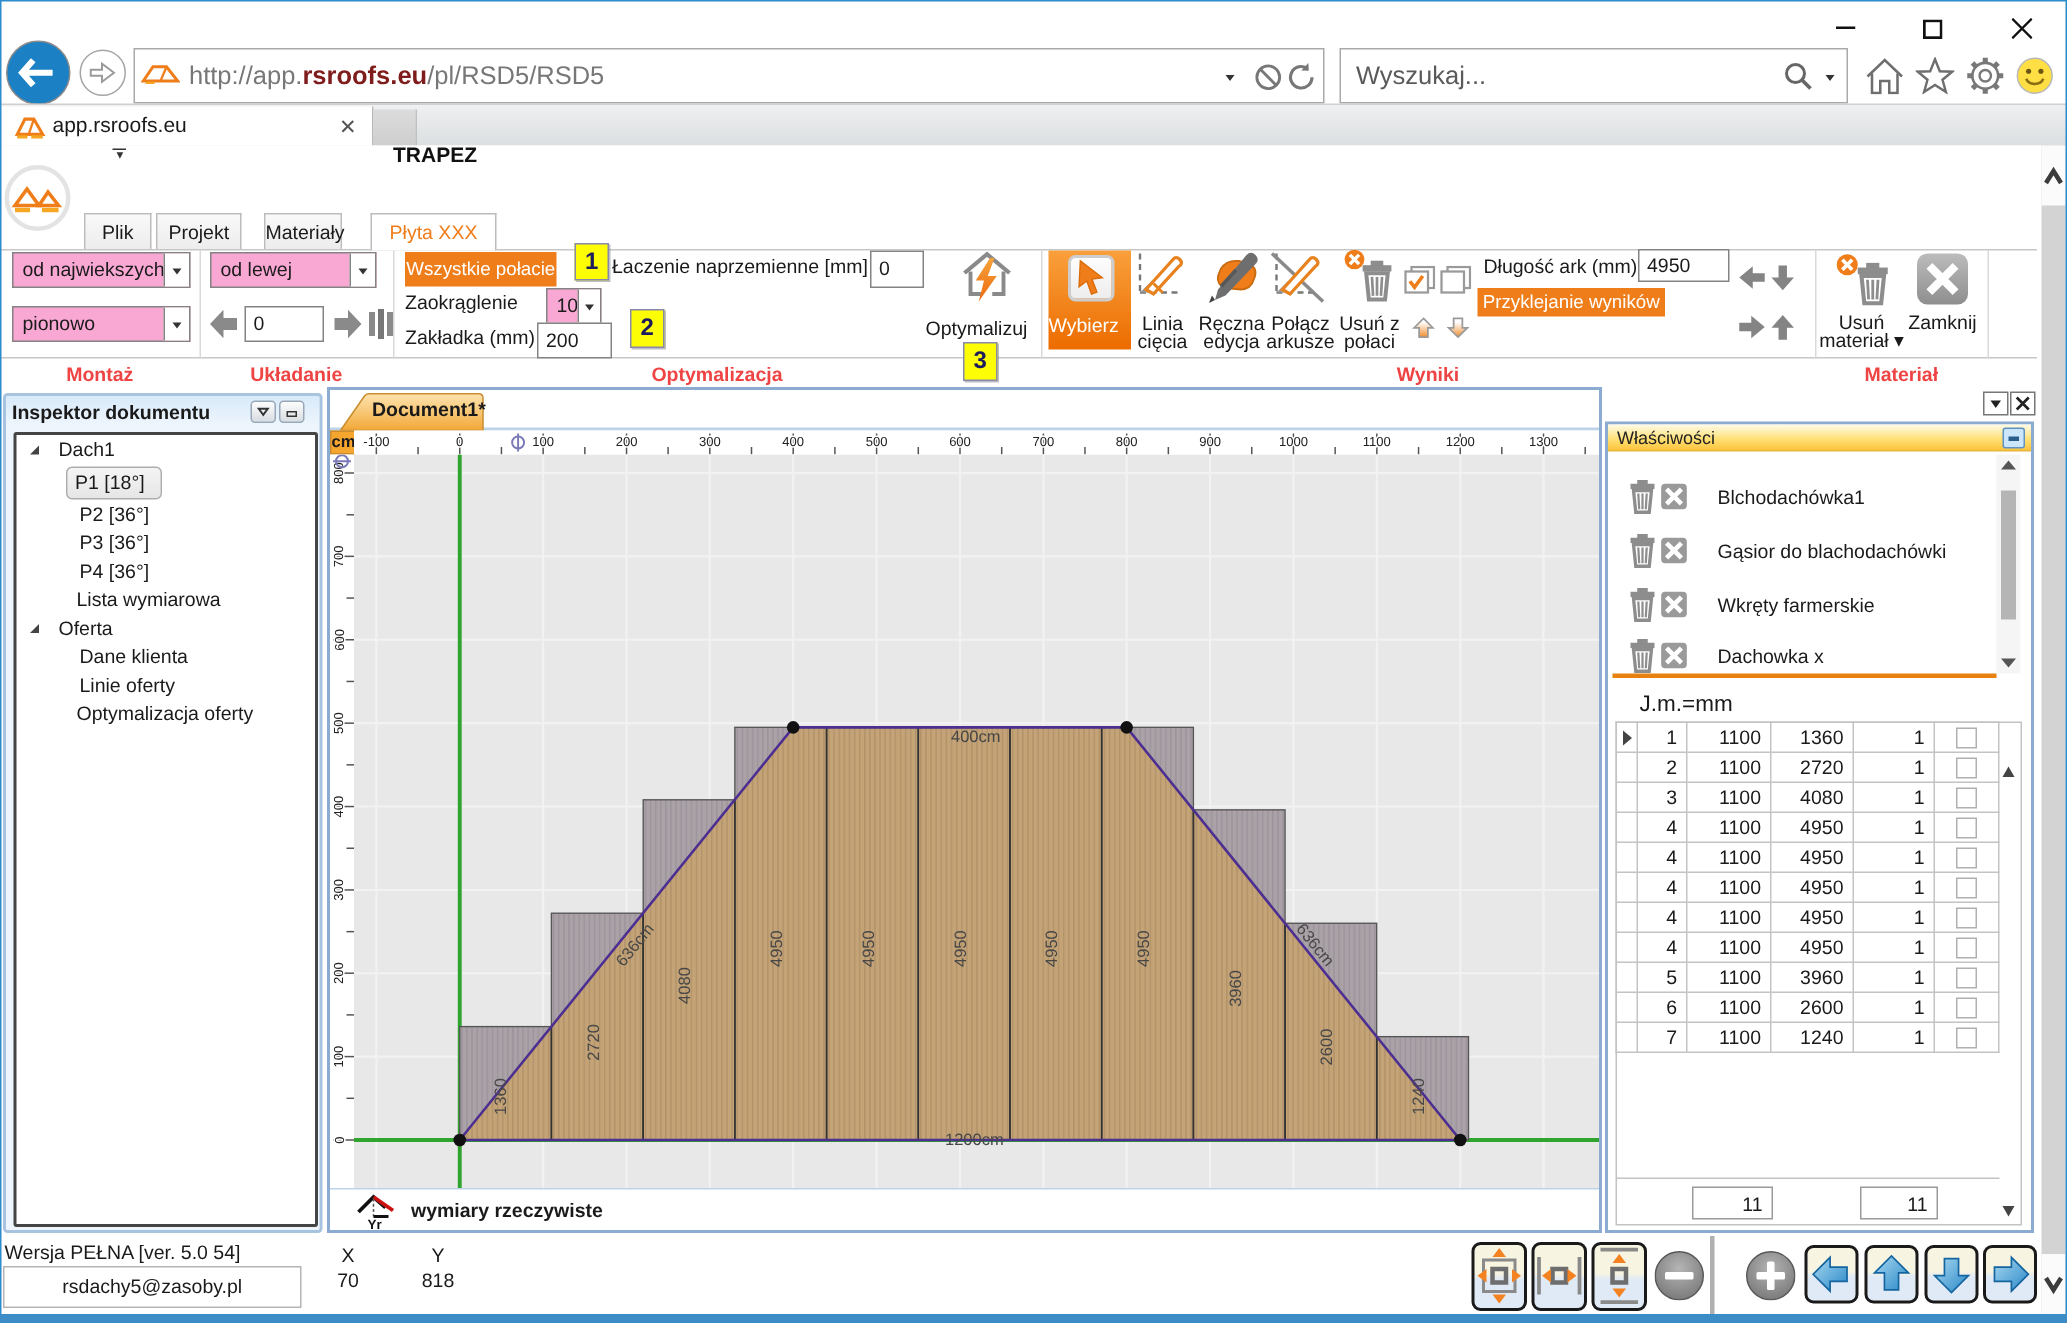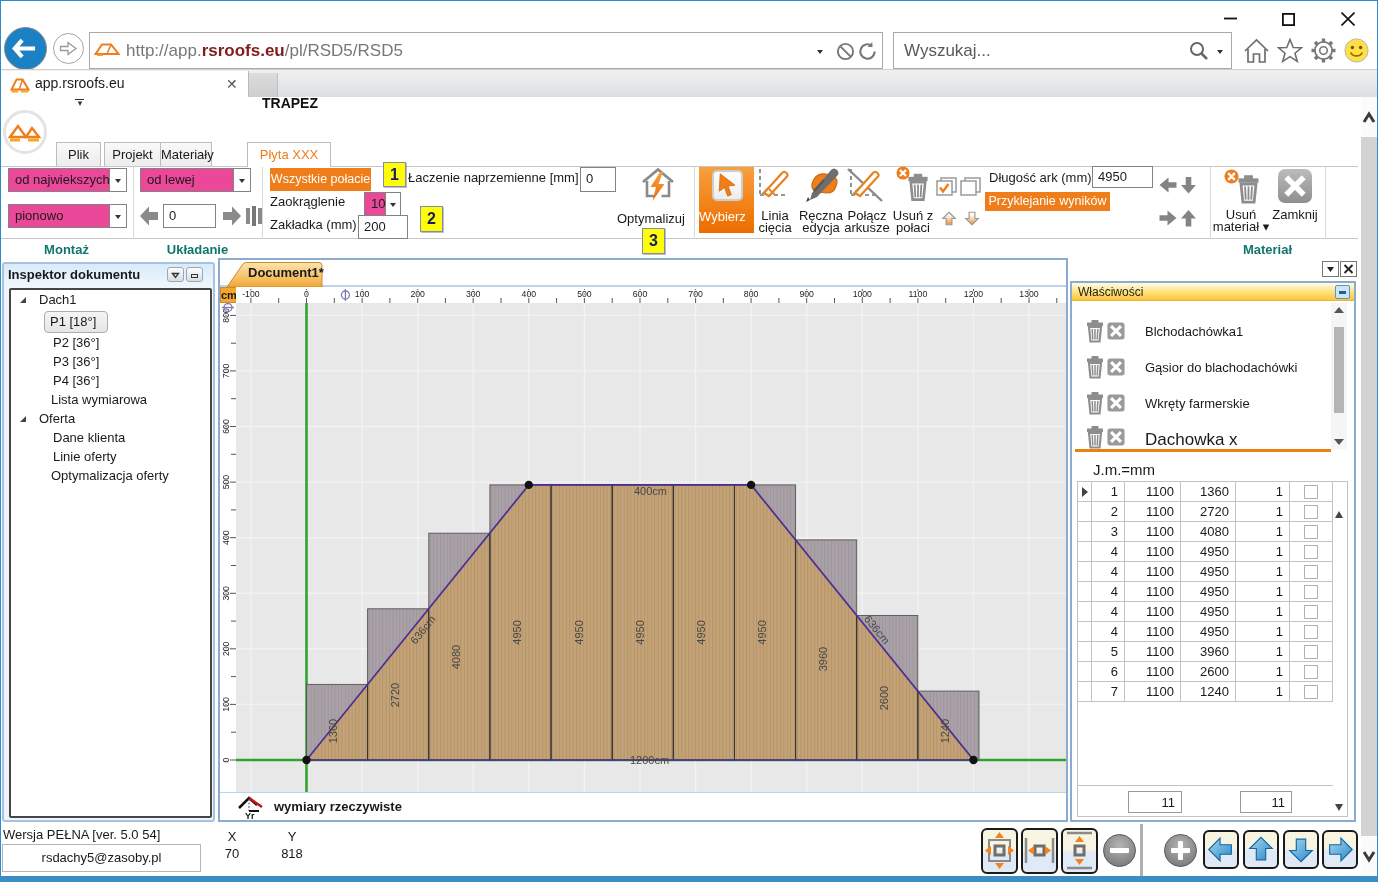--- a/index.html
+++ b/index.html
@@ -18,22 +18,22 @@
 #searchbox{position:absolute;left:893px;top:32px;width:339px;height:37px;border:1px solid #a9a9a9;background:#fff;font-size:17px;line-height:35px;color:#5a5a5a}
 
 #app{position:absolute;left:1px;top:97px;width:1360px;height:779px;background:#fff;overflow:hidden}
 
 #bscroll{position:absolute;left:1361px;top:97px;width:16px;height:779px;background:#d3d3d3}
 .bsbtn{position:absolute;left:0;width:16px;height:40px;background:#fbfbfb}
 
 .rtab{position:absolute;top:142px;height:25px;background:linear-gradient(#f9f9f9,#ececec);border:1px solid #bcbcbc;border-bottom:none;font-size:13px;text-align:center;line-height:24px;color:#1a1a1a}
 #ribbon{position:absolute;left:0px;top:166px;width:1358px;height:73px;background:#fff;border-top:1px solid #c7c7c7;border-bottom:1px solid #c7c7c7}
 .gsep{position:absolute;top:0;width:1px;height:72px;background:#d9d9d9}
-.glabel{position:absolute;top:75px;font-size:13px;font-weight:bold;color:#0f766e}
-.combo{position:absolute;background:#ec4899;border:1px solid #838383;font-size:13px}
+.glabel{position:absolute;top:75px;font-size:13px;font-weight:bold;color:#ef4444}
+.combo{position:absolute;background:#f9a8d4;border:1px solid #838383;font-size:13px}
 .combo .txt{position:absolute;left:6px;top:0;line-height:22px;white-space:nowrap}
 .combo .arr{position:absolute;right:0;top:0;bottom:0;width:17px;border-left:1px solid #838383;background:#fff}
 .carr:after{content:"";position:absolute;left:50%;top:50%;margin:-1.5px 0 0 -3.5px;border:3.5px solid transparent;border-top:4.5px solid #333}
 .tbox{position:absolute;background:#fff;border:1px solid #838383;font-size:13px;padding-left:5px;line-height:22px}
 .obtn{position:absolute;background:#ef7d1a;color:#fff;font-size:12.5px;text-align:center;white-space:nowrap}
 .badge{position:absolute;width:23px;background:#fdfd05;border:1.5px solid #8989a9;box-shadow:1px 1px 0 rgba(90,90,120,0.4);color:#1b1b5e;font-size:16px;font-weight:bold;text-align:center}
 .ricon-label{position:absolute;font-size:13px;color:#1a1a1a;text-align:center;line-height:12px}
 
 #lpanel{position:absolute;left:2px;top:262px;width:213px;height:560px;border:2px solid #a8c3e0;border-radius:3px;background:linear-gradient(#d9eafa,#eef5fc 20px,#eef5fc)}
 #ltree{position:absolute;left:5px;top:24px;width:203px;height:530px;background:#fff;border:2px solid #454545;border-radius:2px;font-size:13px}
@@ -157,30 +157,32 @@
         <path d="M4 24 L12 13 L20 24 Z"></path>
         <path d="M20 24 L26 15 L33 24 Z"></path>
       </g>
       <path d="M4 27 L14 27" stroke="#f5a623" stroke-width="3"></path>
       <path d="M22 27 L33 27" stroke="#f5a623" stroke-width="3"></path>
     </svg>
 </div>
 
 <div class="rtab" style="left:56px;width:45px">Plik</div>
 <div class="rtab" style="left:104px;width:57px">Projekt</div>
-<div class="rtab" style="left:160px;width:52px">Materiały</div>
+<div class="rtab" style="left:176px;width:52px">Materiały</div>
 <div class="rtab" style="left:247px;width:84px;background:#fff;border-color:#bcbcbc;color:#ef7d1a;z-index:2">Płyta XXX</div>
 <div id="ribbon">
   <div class="gsep" style="left:133px"></div>
   <div class="gsep" style="left:262px"></div>
   <div class="gsep" style="left:694px"></div>
   <div class="gsep" style="left:1210px"></div>
   <div class="gsep" style="left:1325px"></div>
   <div class="glabel" style="left:0;width:133px;text-align:center">Montaż</div>
   <div class="glabel" style="left:133px;width:129px;text-align:center">Układanie</div>
+  <div class="glabel" style="left:262px;width:432px;text-align:center">Optymalizacja</div>
+  <div class="glabel" style="left:694px;width:516px;text-align:center">Wyniki</div>
   <div class="glabel" style="left:1210px;width:115px;text-align:center">Materiał</div>
 </div>
 
 <div class="combo" style="left:8px;top:168px;width:119px;height:24px">
     <span class="txt">od najwiekszych</span>
     <span class="arr carr"></span>
   </div>
 <div class="combo" style="left:8px;top:204px;width:119px;height:24px">
     <span class="txt">pionowo</span>
     <span class="arr carr"></span>
@@ -702,21 +704,21 @@
         <rect x="2.5" y="4" width="15" height="2.5" fill="#8d8d8d"></rect>
         <rect x="7" y="1.5" width="6" height="2.5" fill="#8d8d8d"></rect>
         <path d="M4 8 L5.5 22.5 L14.5 22.5 L16 8 Z" stroke-width="2.2"></path>
         <path d="M7.2 10 L7.8 20.5 M10 10 L10 20.5 M12.8 10 L12.2 20.5" stroke-width="1.5"></path>
       </g>
     </svg>
     <svg class="abs" style="left:35px;top:145px" width="18" height="18" viewBox="0 0 20 20">
       <rect x="0.5" y="0.5" width="19" height="19" rx="3" fill="#9a9a9a"></rect>
       <path d="M4.5 4.5 L15.5 15.5 M15.5 4.5 L4.5 15.5" stroke="#fff" stroke-width="3.4"></path>
     </svg>
-    <div class="abs" style="left:73px;top:147px;font-size:17px">Dachowka x</div>
+    <div class="abs" style="left:73px;top:147px;font-size:13px">Dachowka x</div>
   <div class="abs" style="left:259px;top:20px;width:16px;height:146px;background:#f5f5f5">
     <svg width="16" height="10" viewBox="0 0 16 10" style="position:absolute;top:2px">
         <path d="M8 2 L13 8 L3 8 Z" fill="#555"></path>
       </svg>
     <div style="position:absolute;left:3px;top:24px;width:10px;height:86px;background:#b5b5b5"></div>
     <svg width="16" height="10" viewBox="0 0 16 10" style="position:absolute;bottom:2px">
         <path d="M3 2 L13 2 L8 8 Z" fill="#555"></path>
       </svg>
   </div>
   <div class="abs" style="left:3px;top:166px;width:256px;height:3px;background:#e8820e"></div>

